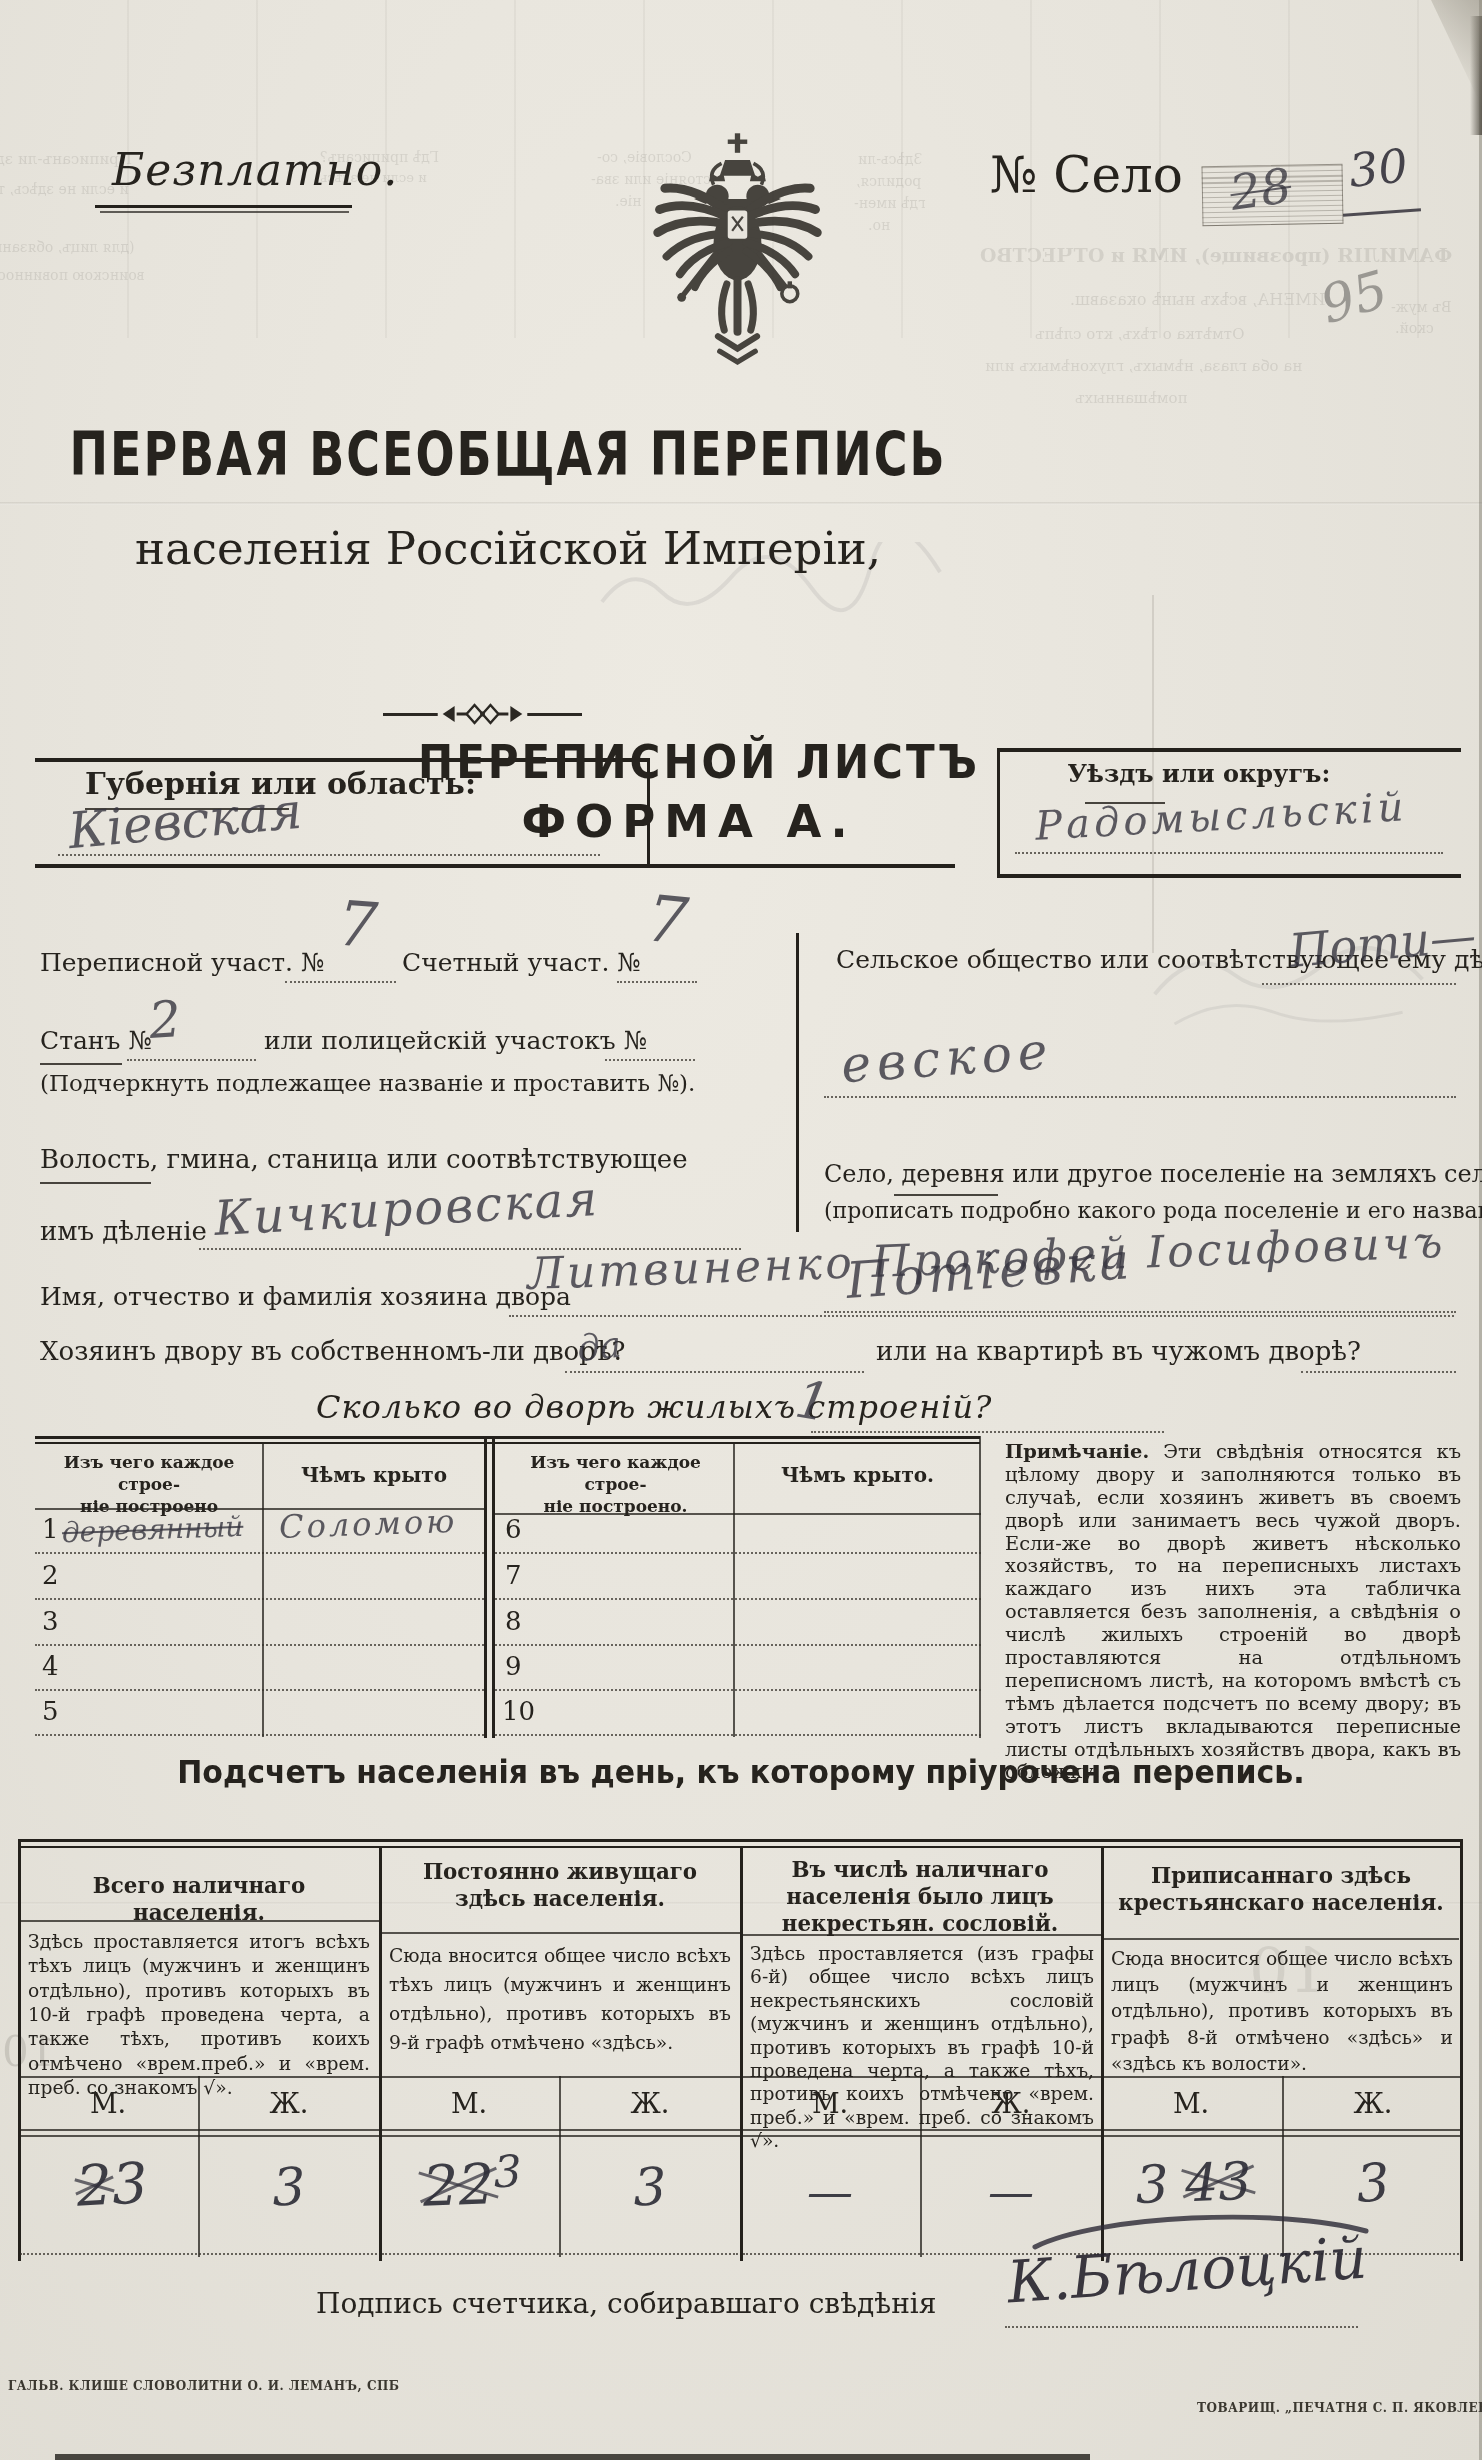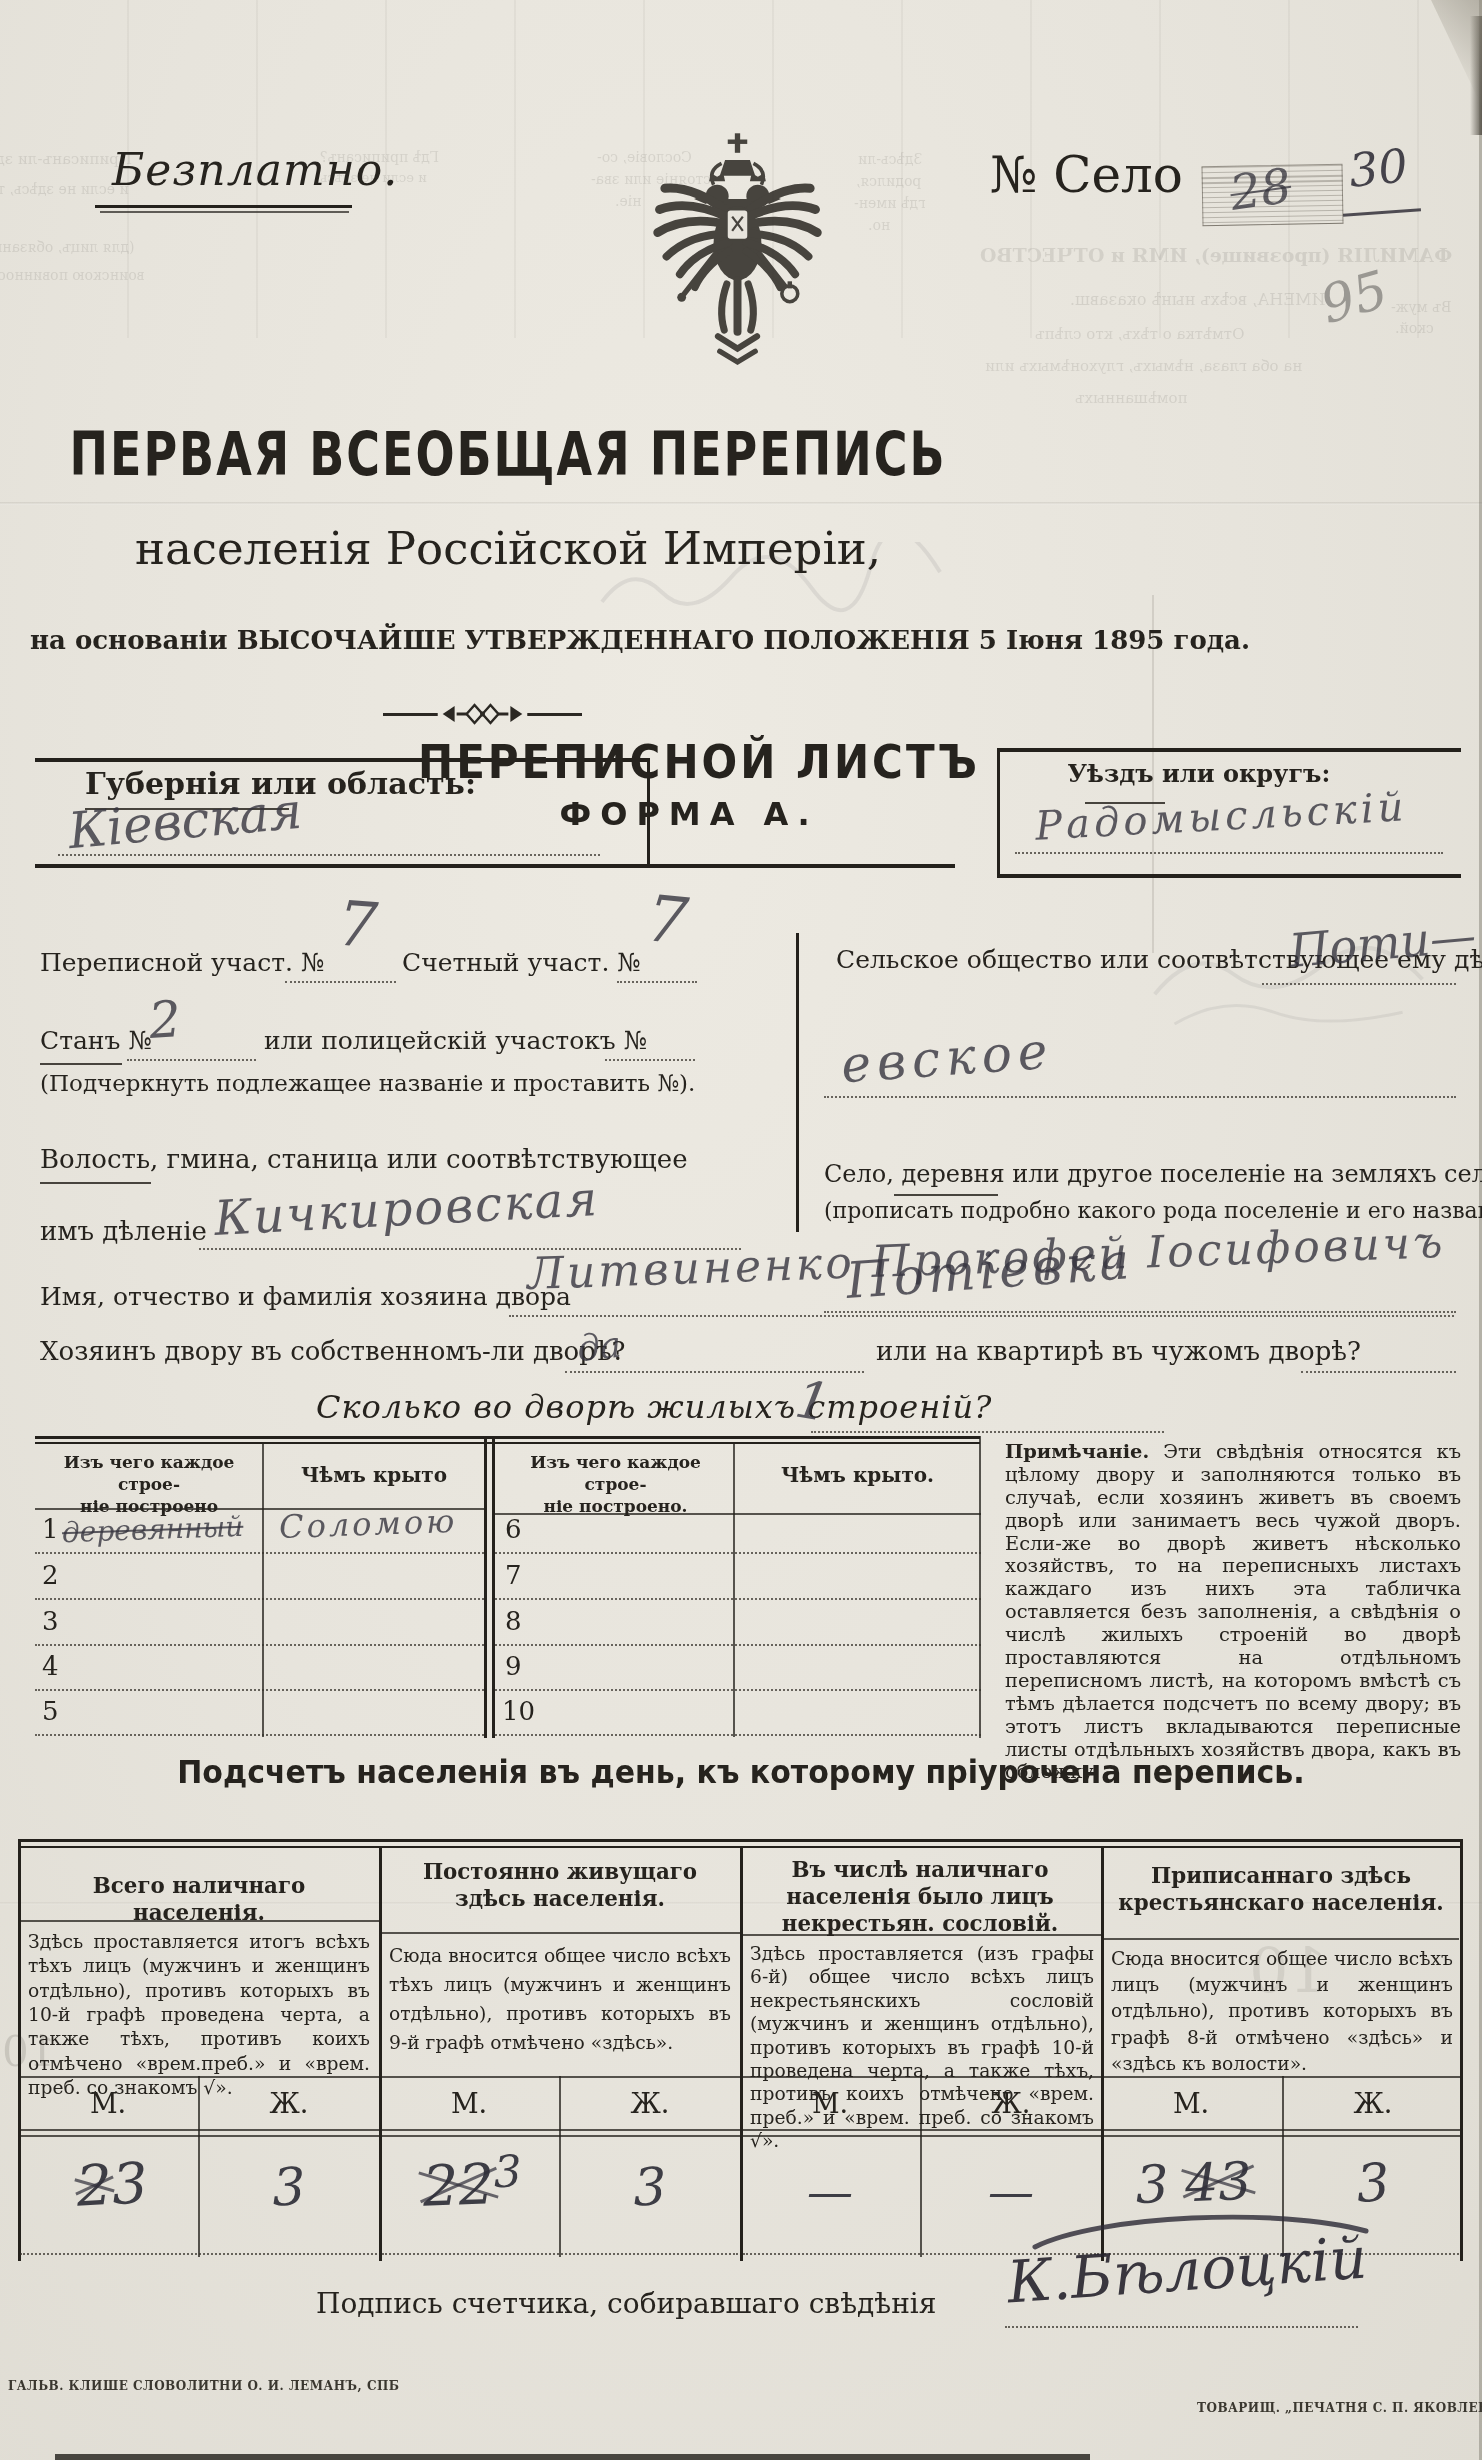--- a/index.html
+++ b/index.html
@@ -120,21 +120,20 @@
       <path d="M85,162 L50,207" fill="none" stroke-width="6" stroke-linecap="round"></path>
       <circle cx="47" cy="211" r="5" stroke="none"></circle>
       <path d="M135,162 L163,198" fill="none" stroke-width="6" stroke-linecap="round"></path>
       <circle cx="169" cy="207" r="9" fill="none" stroke-width="4"></circle>
       <rect x="166.5" y="193" width="5" height="8" stroke="none"></rect>
     </g>
   </svg>
 
   <div class="t b c" style="left:60px;top:422px;width:896px;font-family:'DejaVu Sans',sans-serif;font-size:46px;letter-spacing:2px;transform:scaleY(1.32);transform-origin:top;">ПЕРВАЯ ВСЕОБЩАЯ ПЕРЕПИСЬ</div>
   <div class="t c" style="left:60px;top:525px;width:896px;font-size:45px;">населенія Россійской Имперіи,</div>
-  <div class="t b c" style="left:30px;top:627px;width:945px;font-size:26px;">на основаніи ВЫСОЧАЙШЕ УТВЕРЖДЕННАГО ПОЛОЖЕНІЯ 5 Іюня 1895 года.</div>
 
   <svg style="position:absolute;left:383px;top:702px;" width="199" height="24" viewBox="0 0 200 24">
     <g fill="#2b2823" stroke="#2b2823">
       <rect x="0" y="11" width="55" height="3" stroke="none"></rect>
       <rect x="145" y="11" width="55" height="3" stroke="none"></rect>
       <path d="M60,12 l12,-8 v16 z" stroke="none"></path>
       <path d="M140,12 l-12,-8 v16 z" stroke="none"></path>
       <path d="M84,12 l8,-9 8,9 -8,9 z" fill="none" stroke-width="2.5"></path>
       <path d="M100,12 l8,-9 8,9 -8,9 z" fill="none" stroke-width="2.5"></path>
       <circle cx="100" cy="12" r="2.5" stroke="none"></circle>
@@ -145,21 +144,21 @@
 
   <div class="hl" style="left:35px;top:758px;width:614px;height:4px;"></div>
   <div class="hl" style="left:35px;top:864px;width:920px;height:4px;"></div>
   <div class="vl" style="left:647px;top:758px;width:3px;height:109px;"></div>
   <div class="t b" style="left:85px;top:768px;font-size:30px;">Губернія или область:</div>
   <div class="ul" style="left:85px;top:808px;width:204px;"></div>
   <div class="hw" style="left:68px;top:796px;font-size:50px;transform:rotate(-5deg);">Кіевская</div>
   <div class="dot" style="left:58px;top:854px;width:542px;"></div>
 
   <div class="t b c" style="left:418px;top:738px;width:542px;font-size:42px;letter-spacing:3px;font-family:'DejaVu Sans',sans-serif;transform:scaleY(1.1);transform-origin:top;">ПЕРЕПИСНОЙ ЛИСТЪ</div>
-  <div class="t b c" style="left:418px;top:798px;width:542px;font-size:32px;letter-spacing:9px;font-family:'DejaVu Sans',sans-serif;">ФОРМА А.</div>
+  <div class="t b c" style="left:418px;top:798px;width:542px;font-size:45px;letter-spacing:9px;font-family:'DejaVu Sans',sans-serif;">ФОРМА А.</div>
 
   <div class="hl" style="left:997px;top:748px;width:464px;height:4px;"></div>
   <div class="hl" style="left:997px;top:874px;width:464px;height:4px;"></div>
   <div class="vl" style="left:997px;top:748px;width:3px;height:129px;"></div>
   <div class="t b c" style="left:1000px;top:761px;width:398px;font-size:24px;">Уѣздъ или округъ:</div>
   <div class="ul" style="left:1085px;top:802px;width:80px;"></div>
   <div class="hw" style="left:1035px;top:796px;font-size:40px;transform:rotate(-3deg);letter-spacing:4px;">Радомысльскій</div>
   <div class="dot" style="left:1015px;top:852px;width:428px;"></div>
 
   <div class="t" style="left:40px;top:950px;font-size:25px;">Переписной участ. №</div>

